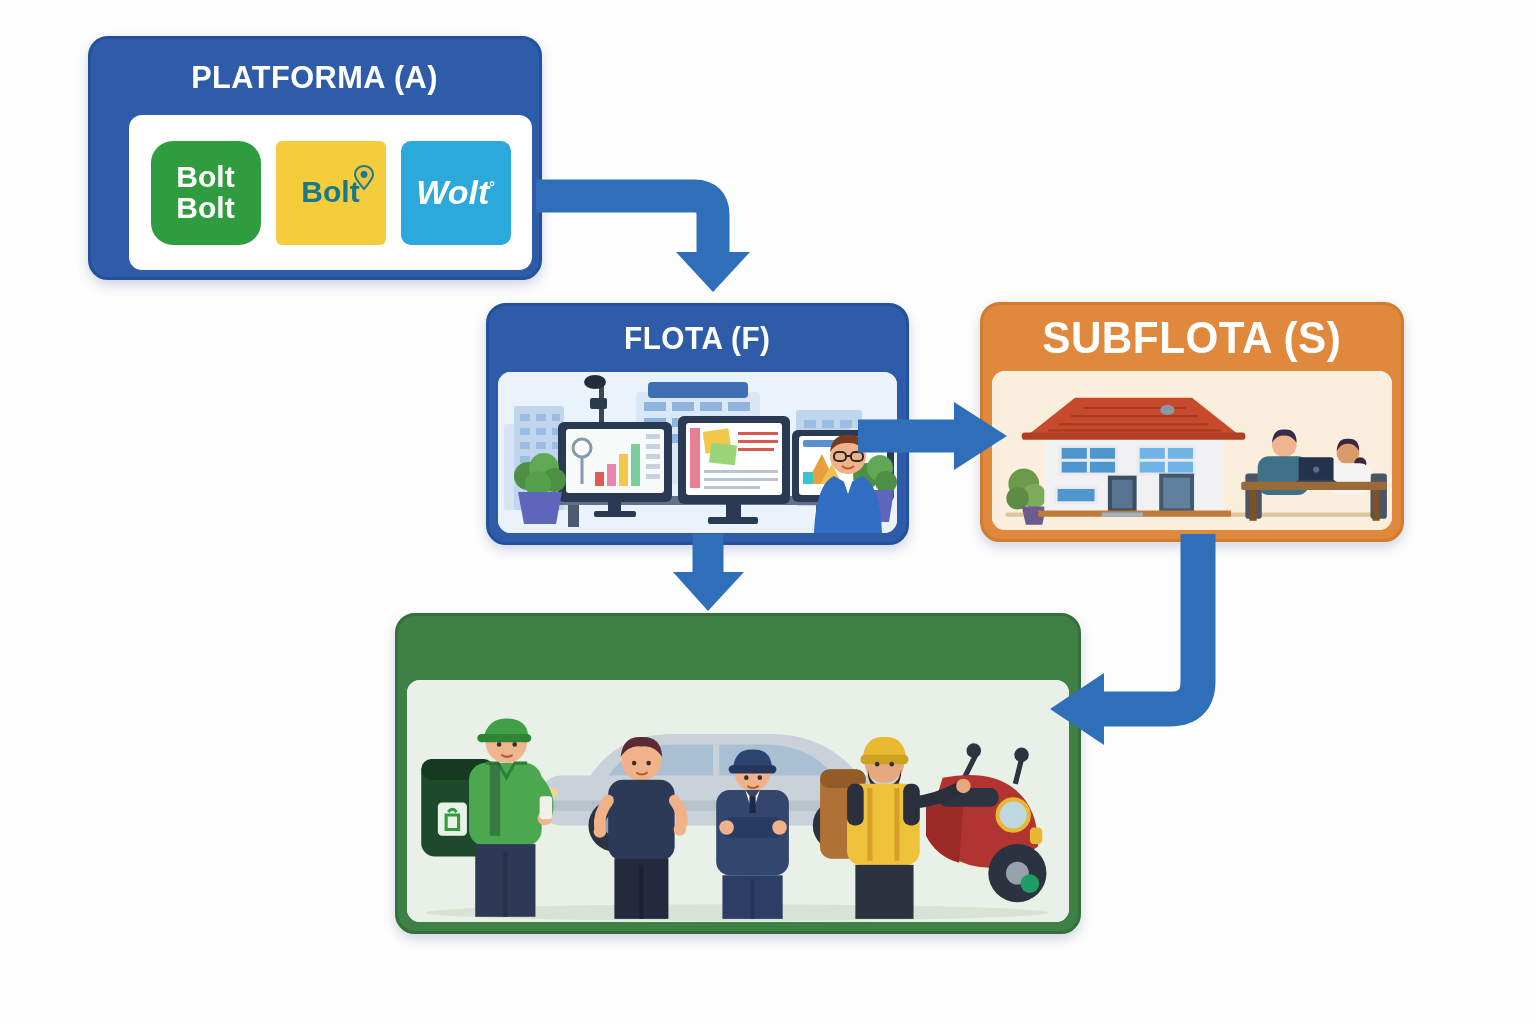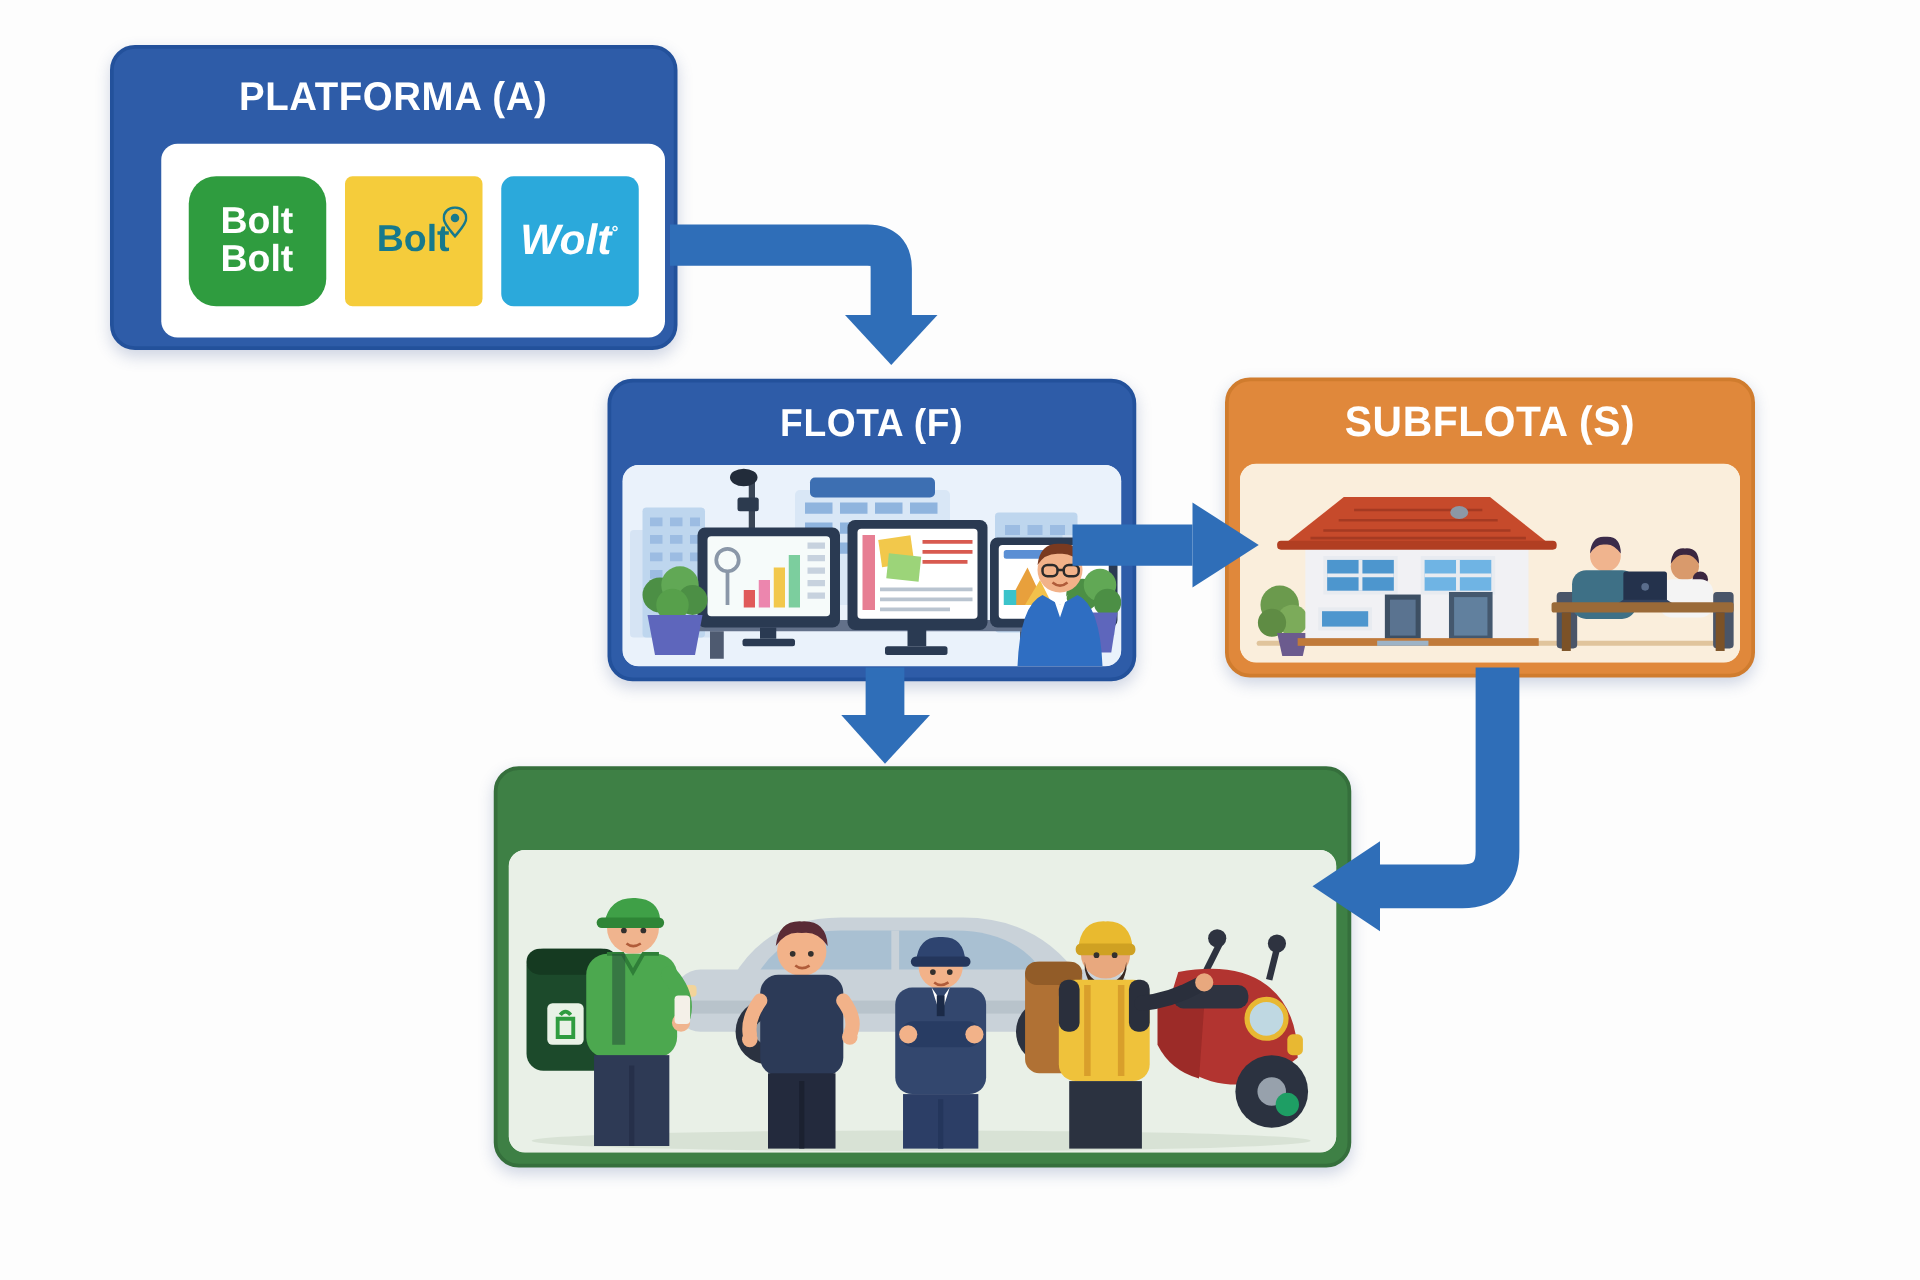--- a/index.html
+++ b/index.html
@@ -29,21 +29,21 @@
 
   
   #node-flota{left:486px;top:303px;width:417px;height:236px;
     background:var(--blue-header,#2e5ca8);border:3px solid var(--blue-border,#23519b);}
   #node-flota .node-header{height:66px;font-size:31px;}
   #node-flota .node-body{left:9px;right:9px;top:66px;bottom:9px;background:var(--flota-body-bg,#eaf2fb);}
 
   
   #node-subflota{left:980px;top:302px;width:418px;height:234px;
     background:var(--orange-header,#e0883b);border:3px solid var(--orange-border,#d07c2e);}
-  #node-subflota .node-header{height:66px;font-size:34px;}
+  #node-subflota .node-header{height:66px;font-size:44px;}
   #node-subflota .node-body{left:9px;right:9px;top:66px;bottom:9px;background:var(--subflota-body-bg,#faeedc);}
 
   
   #node-curieri{left:395px;top:613px;width:680px;height:315px;
     background:var(--green-header,#3e8045);border:3px solid var(--green-border,#356f3c);}
   #node-curieri .node-header{height:64px;font-size:38px;}
   #node-curieri .node-body{left:9px;right:9px;top:64px;bottom:9px;background:var(--curieri-body-bg,#e9f0e7);}
 
   .scene{position:absolute;inset:0;width:100%;height:100%;display:block;}
 

